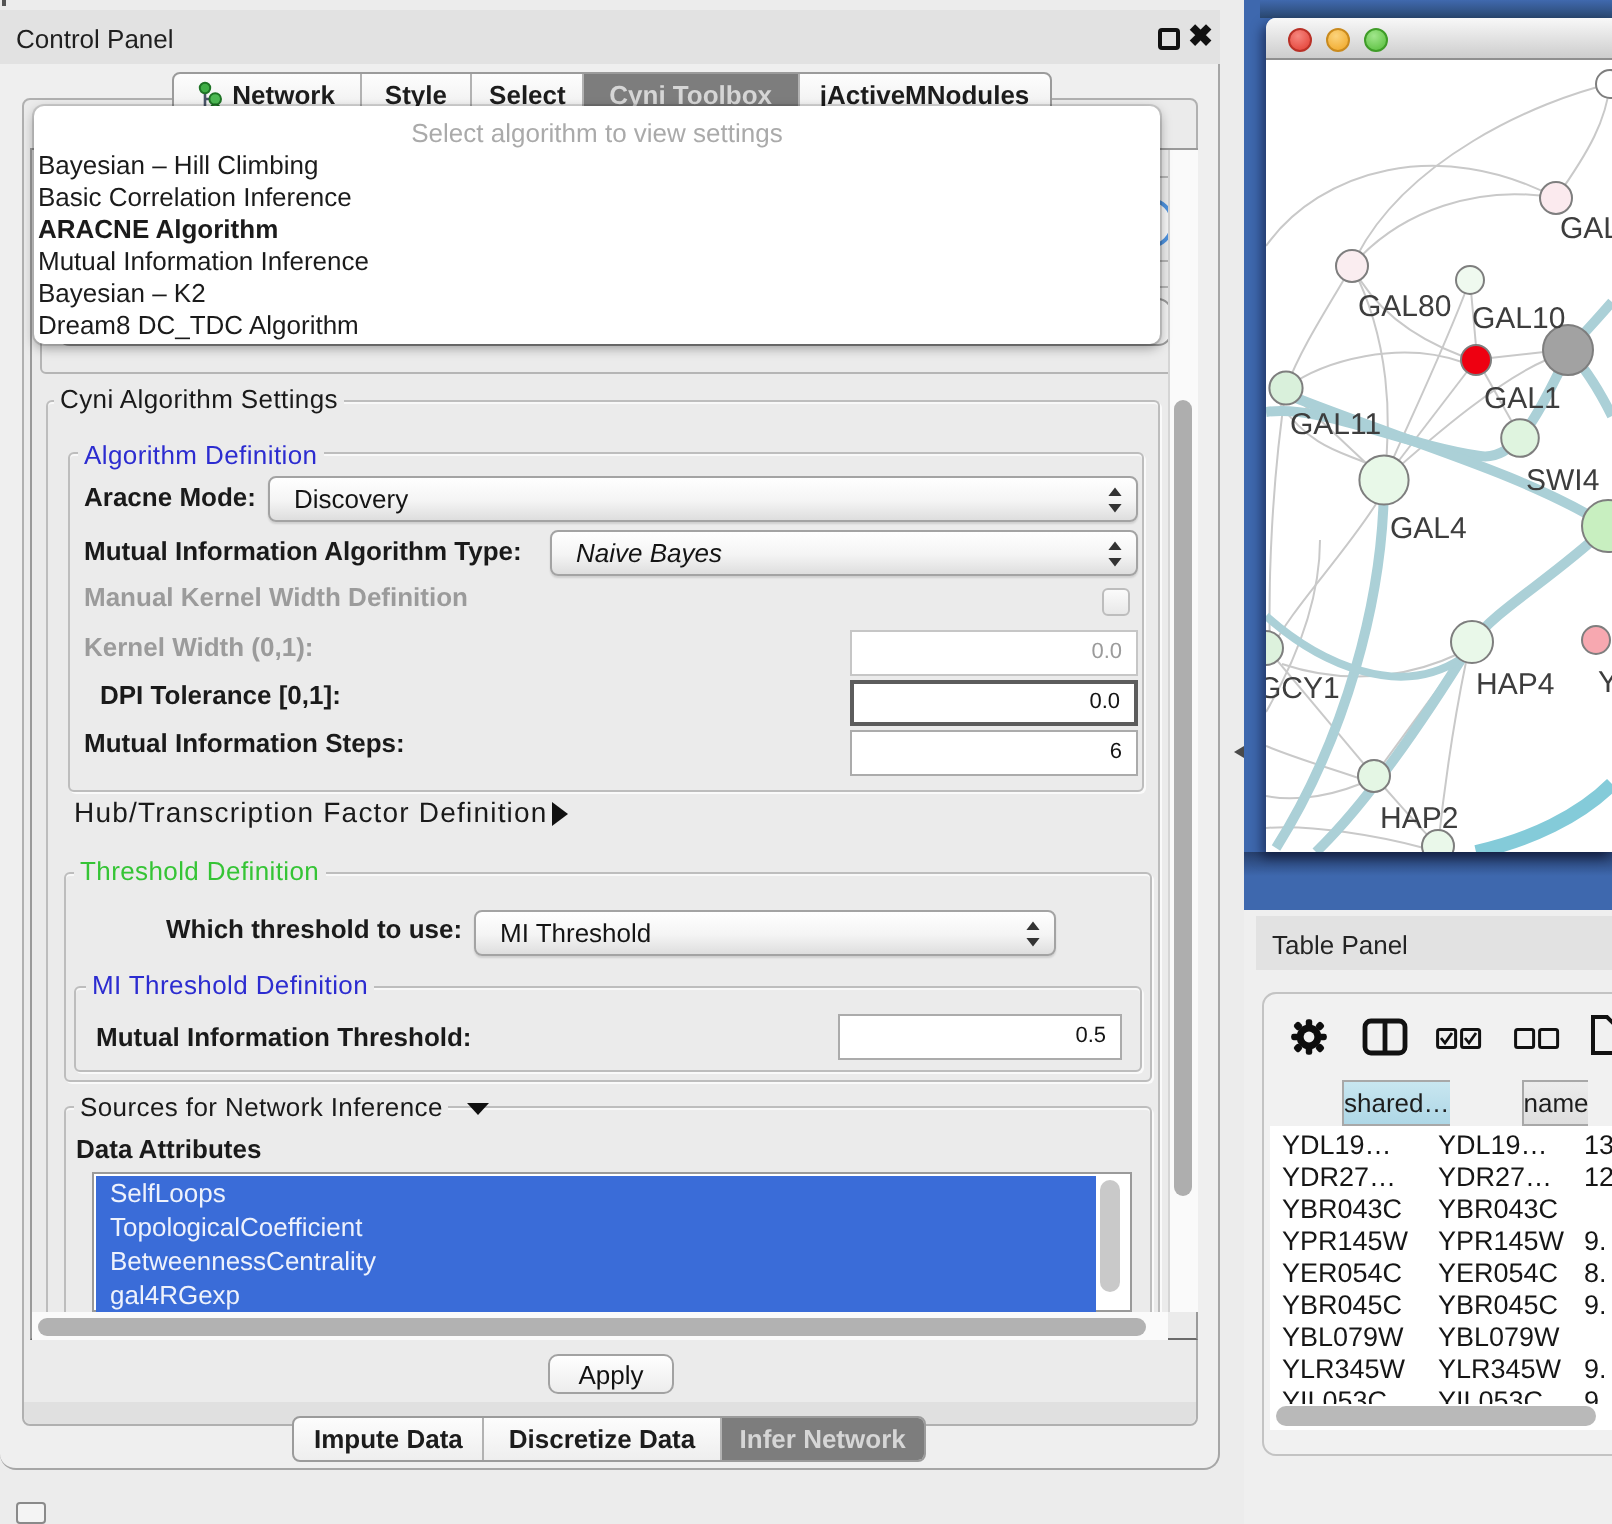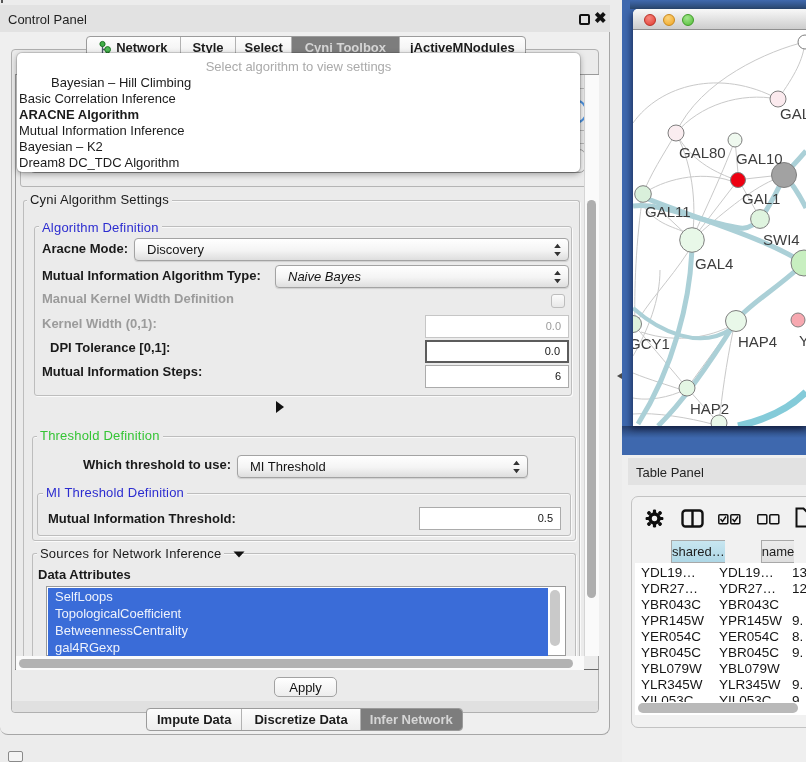--- a/index.html
+++ b/index.html
@@ -74,20 +74,21 @@
   </div>
   <label class="fl" style="left:42px;top:291px;color:#9b9b9b;">Manual Kernel Width Definition</label>
   <div class="abs" style="left:551px;top:294px;width:14px;height:14px;background:linear-gradient(#fbfbfb,#e8e8e8);border:1px solid #bdbdbd;border-radius:3px;"></div>
   <label class="fl" style="left:42px;top:316px;color:#9b9b9b;">Kernel Width (0,1):</label>
   <div class="field" style="left:425px;top:315px;width:144px;color:#9b9b9b;border-color:#c6c6c6;">0.0</div>
   <label class="fl" style="left:50px;top:340px;">DPI Tolerance [0,1]:</label>
   <div class="field" style="left:425px;top:340px;width:144px;border:2px solid #5c5c5c;padding-top:3px;">0.0</div>
   <label class="fl" style="left:42px;top:364px;">Mutual Information Steps:</label>
   <div class="field" style="left:425px;top:365px;width:144px;">6</div>
 
+  <label class="fl" style="left:37px;top:398px;font-weight:normal;font-size:14px;letter-spacing:0.6px;">Hub/Transcription Factor Definition</label>
   <svg class="abs" style="left:274px;top:400px;" width="12" height="14" viewBox="0 0 12 14">
       <path d="M2 1 L10 7 L2 13 Z" fill="#111"></path>
     </svg>
 
   <div class="group" style="left:32px;top:436px;width:544px;height:105px;"></div>
   <div class="gtitle" style="left:37px;top:428px;color:#35c435;">Threshold Definition</div>
   <label class="fl" style="left:83px;top:457px;">Which threshold to use:</label>
   <div class="combo" style="left:237px;top:455px;width:291px;">
     <span class="t">MI Threshold</span>
     <svg class="arr" viewBox="0 0 9 16">
@@ -139,21 +140,21 @@
       Network</div>
     <div class="tab" style="width:56px;">Style</div>
     <div class="tab" style="width:56px;">Select</div>
     <div class="tab sel" style="width:108px;">Cyni Toolbox</div>
     <div class="tab" style="width:126px;">jActiveMNodules</div>
   </div>
 
   <div class="abs" style="left:17px;top:53px;width:563px;height:119px;background:#ffffff;border-radius:5px;
        box-shadow:0 2px 6px rgba(0,0,0,0.35), 0 0 0 1px rgba(0,0,0,0.12);font-size:13px;color:#1b1b1b;">
     <div class="abs" style="left:0;width:100%;top:6px;text-align:center;color:#aaaaaa;">Select algorithm to view settings</div>
-    <div class="abs" style="left:2px;top:22px;margin-left:32px;">Bayesian – Hill Climbing</div>
+    <div class="abs" style="left:2px;top:22px;">Bayesian – Hill Climbing</div>
     <div class="abs" style="left:2px;top:38px;">Basic Correlation Inference</div>
     <div class="abs" style="left:2px;top:54px;font-weight:bold;">ARACNE Algorithm</div>
     <div class="abs" style="left:2px;top:70px;">Mutual Information Inference</div>
     <div class="abs" style="left:2px;top:86px;">Bayesian – K2</div>
     <div class="abs" style="left:2px;top:102px;">Dream8 DC_TDC Algorithm</div>
   </div>
 
   <div class="abs" style="left:617px;top:373px;width:5px;height:6px;background:#4a4a4a;clip-path:polygon(100% 0,100% 100%,0 50%);"></div>
 
   <div class="abs" style="left:622px;top:0;width:184px;height:455px;background:#3e68ae;"></div>

